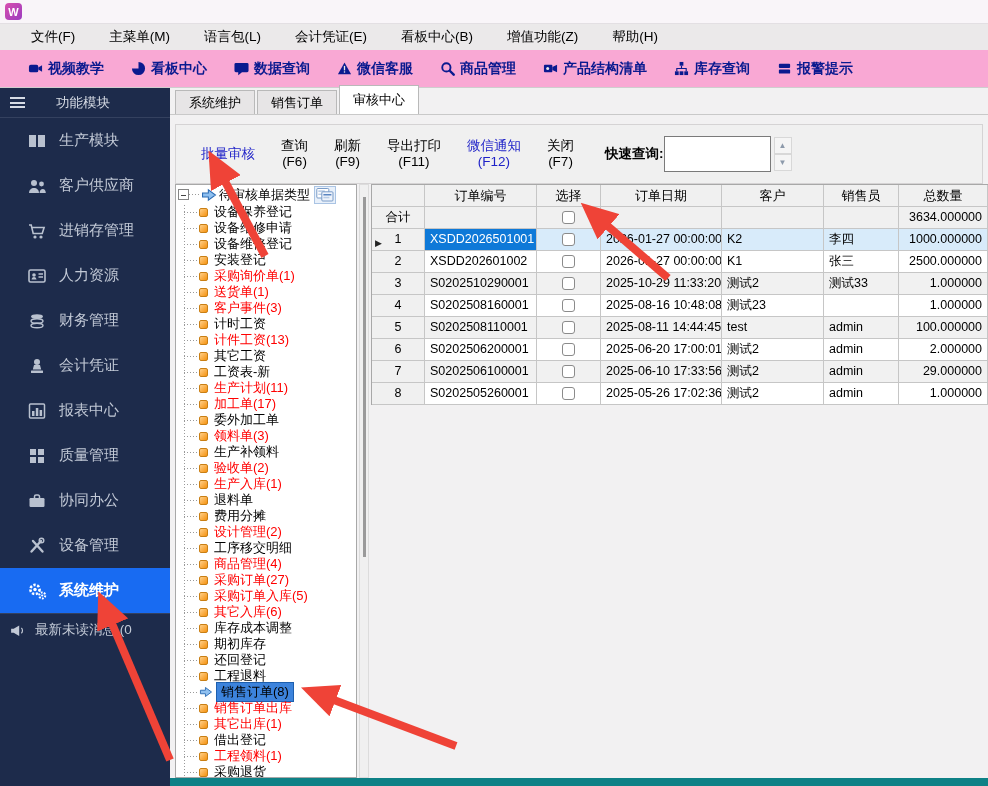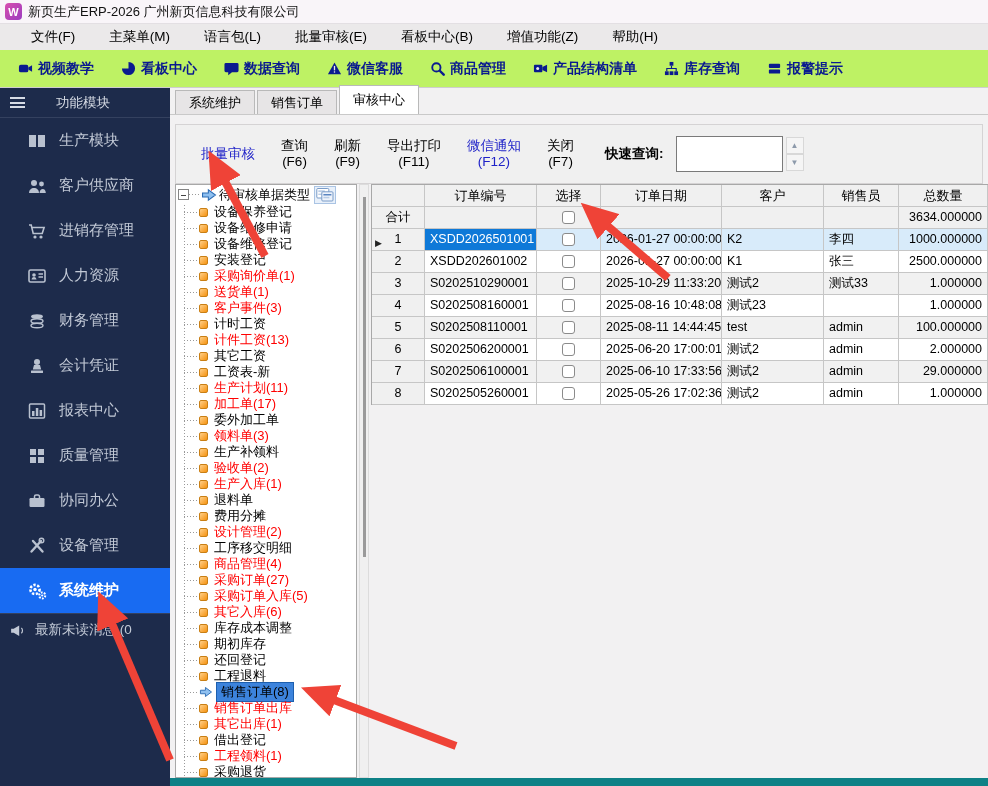--- a/index.html
+++ b/index.html
@@ -13,22 +13,22 @@
   .logo { width:17px; height:17px; border-radius:4px; background:linear-gradient(135deg,#d84fae,#9c3bc0);
     color:#fff; font-size:11px; font-weight:bold; display:flex; align-items:center; justify-content:center; }
   .titletext { font-size:13px; color:#111; }
 
   
   .menubar { position:absolute; left:0; top:24px; width:988px; height:26px; background:#ebe9ea;
     display:flex; align-items:center; padding-left:14px;text-align:center; }
   .menu-item { padding:0 17px; font-size:13.5px; color:#000; cursor:default; }
 
   
-  .quickbar { position:absolute; left:0; top:50px; width:988px; height:38px; background:#bef264;
-    border-bottom:1px solid #cfcdce; display:flex; align-items:center; padding-left:18px; gap:27px; }
+  .quickbar { position:absolute; left:0; top:50px; width:988px; height:38px; background:#f9a8d4;
+    border-bottom:1px solid #cfcdce; display:flex; align-items:center; padding-left:28px; gap:27px; }
   .quick-item { display:flex; align-items:center; gap:5px; color:#0a1a8f; font-size:14px; font-weight:600; }
   .quick-item svg { width:15px; height:15px; color:#0a1a8f; }
 
   
   .sidebar { position:absolute; left:0; top:88px; width:170px; height:698px; background:#1d2b4b; }
   .sidebar-header { height:30px; display:flex; align-items:center; gap:31px; padding-left:10px;
     color:#d6dbe4; font-size:13.5px; border-bottom:1px solid #34415f; }
   .hamb { width:15px; height:11px;
     background-image:repeating-linear-gradient(to bottom,#d6dbe4 0 2px,transparent 2px 4.6px); }
   .nav-item { height:45px; display:flex; align-items:center; padding-left:27px; gap:12px;
@@ -47,21 +47,21 @@
   .tab { padding:0 13px; height:24px; line-height:24px; font-size:13px; color:#000;
     background:#e7e5e6; border:1px solid #b9b9b9; border-bottom:none; margin-right:2px; }
   .tab.active { background:#fff; height:29px; line-height:27px; position:relative; z-index:2; }
 
   .actionbar { position:absolute; left:5px; top:36px; width:808px; height:60px; background:#f0f0f0;
     border:1px solid #d5d3d4; display:flex; align-items:center; padding-left:12px; }
   .abtn { display:flex; flex-direction:column; align-items:center; justify-content:center;
     font-size:13.5px; color:#000; line-height:16px; padding:0 13px; cursor:default; }
   .abtn .hotkey:empty { display:none; }
   .abtn.accent { color:#1f22c8; }
-  .qs-label { font-size:13.5px; font-weight:bold; color:#000; margin-left:18px; margin-right:12px; }
+  .qs-label { font-size:13.5px; font-weight:bold; color:#000; margin-left:18px; margin-right:0; }
   .qs-input { width:107px; height:36px; border:1px solid #7a7a7a; background:#fff; font-size:13px; padding:0 4px; }
   .spinner { display:flex; flex-direction:column; margin-left:3px; }
   .spin-btn { width:18px; height:17px; background:#f5f5f5; border:1px solid #d8d8d8; font-size:8px;
     color:#8d9aab; display:flex; align-items:center; justify-content:center; }
 
   
   .tree-panel { position:absolute; left:5px; top:96px; width:182px; height:594px; background:#fff;
     border:1px solid #a8a8a8; overflow:hidden; font-size:13px; }
   .tree-vline { position:absolute; left:8px; top:14px; width:1px; height:578px;
     background:repeating-linear-gradient(to bottom,#9a9a9a 0 1px,transparent 1px 3px); }
@@ -219,28 +219,27 @@
       <rect x="5.8" y="4.8" width="11.2" height="9.2" rx="1" fill="#eef3fb" stroke="#7a9cc8"></rect>
       <rect x="7.4" y="7" width="8" height="1.5" fill="#5b86c2"></rect>
       <rect x="7.4" y="9.8" width="6" height="1.5" fill="#b9cce6"></rect>
     </symbol>
 </svg>
 
 <div id="app">
 
   <div class="titlebar">
     <span class="logo">W</span>
-    <span class="titletext">新页生产ERP-2026 广州新页信息科技有限公司</span>
   </div>
 
   <div class="menubar">
     <span class="menu-item">文件(F)</span>
       <span class="menu-item">主菜单(M)</span>
       <span class="menu-item">语言包(L)</span>
-      <span class="menu-item">批量审核(E)</span>
+      <span class="menu-item">会计凭证(E)</span>
       <span class="menu-item">看板中心(B)</span>
       <span class="menu-item">增值功能(Z)</span>
       <span class="menu-item">帮助(H)</span>
   </div>
 
   <div class="quickbar">
     <span class="quick-item">
         <svg>
           <use href="#video-icon"></use>
         </svg>

